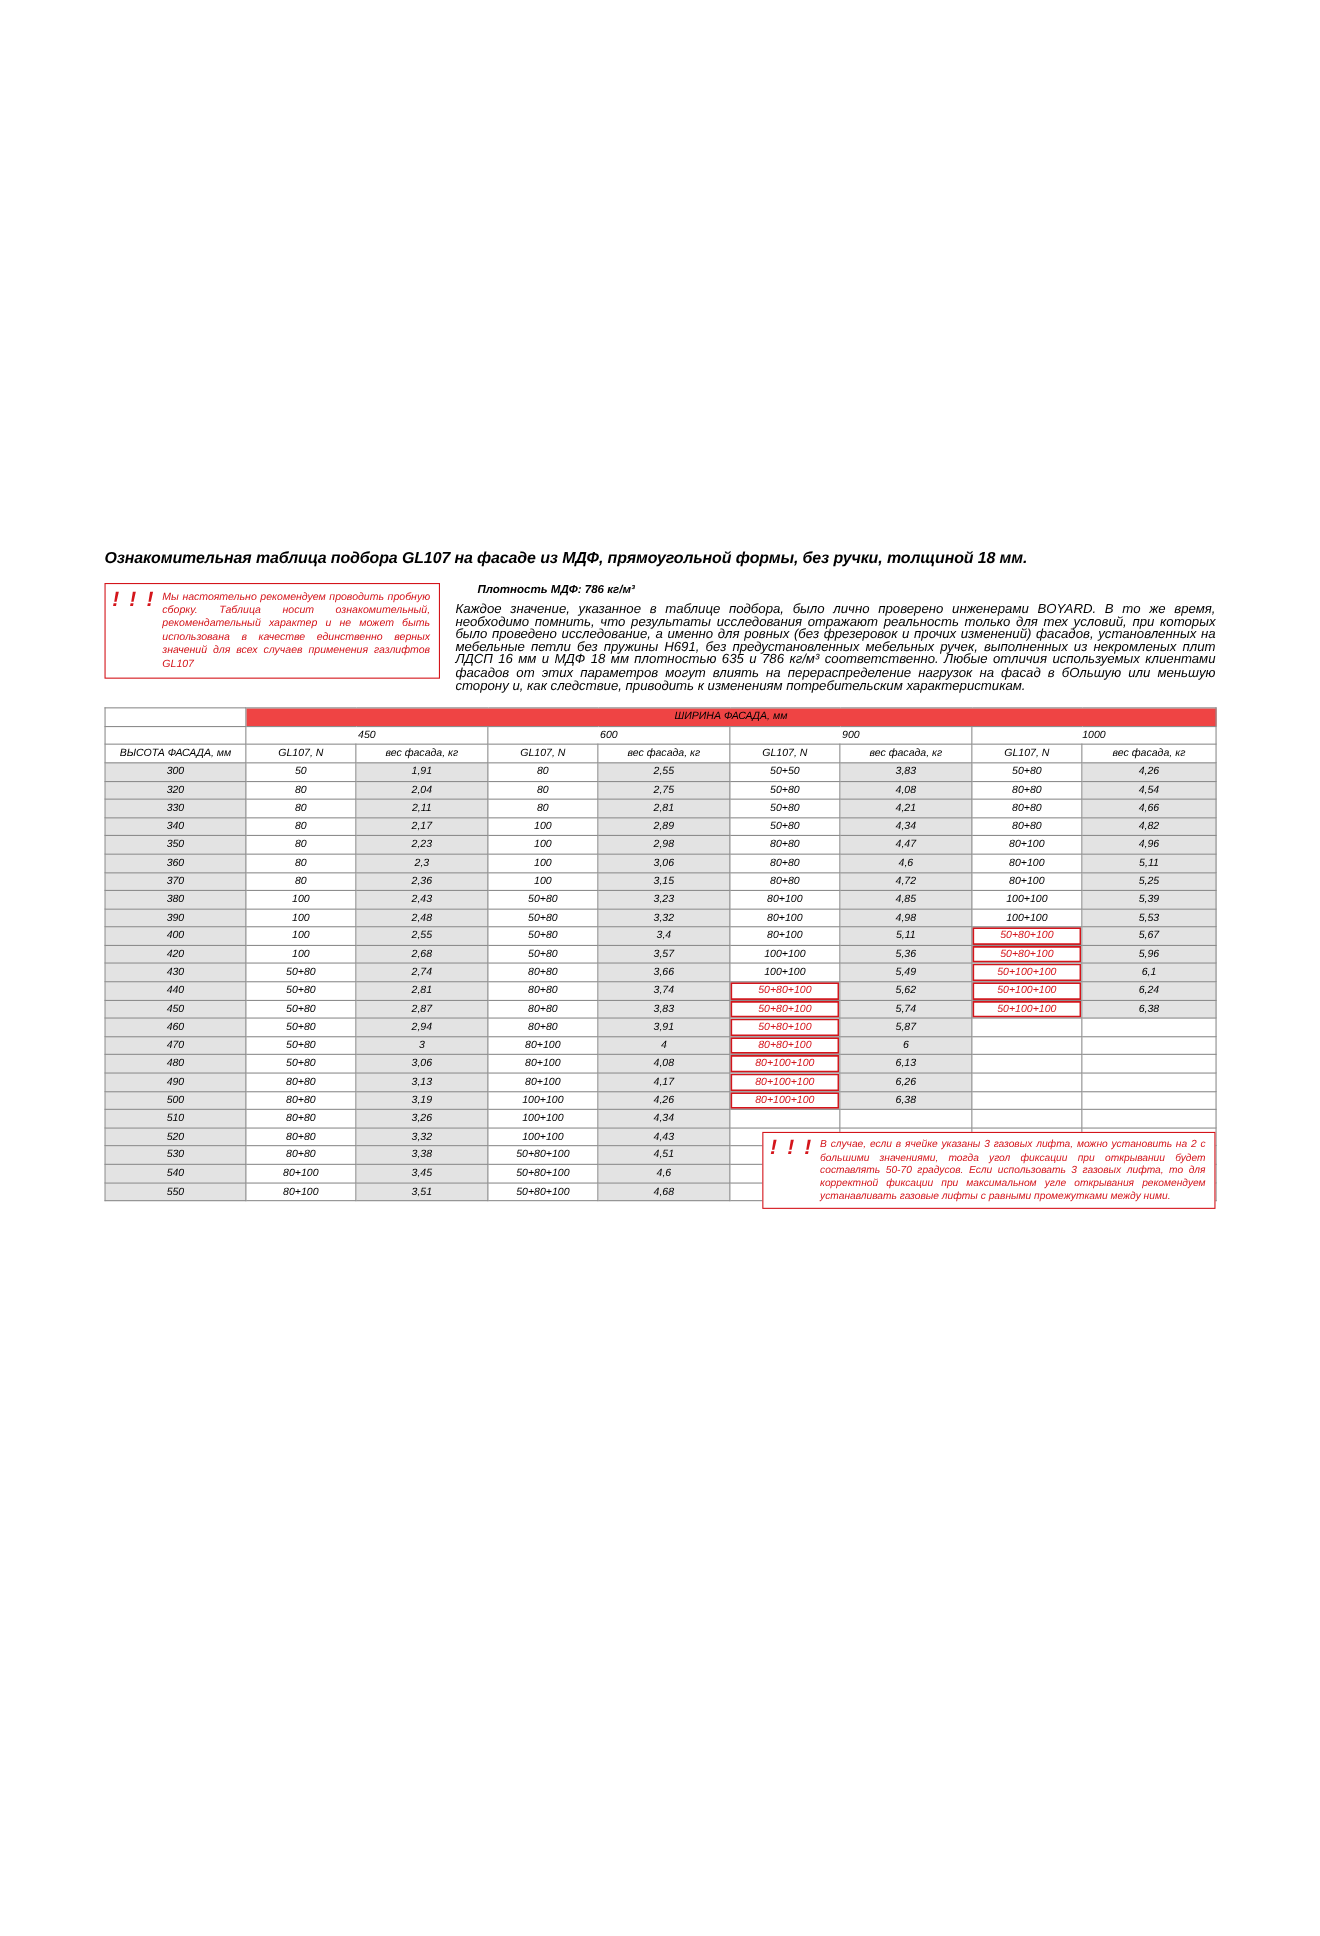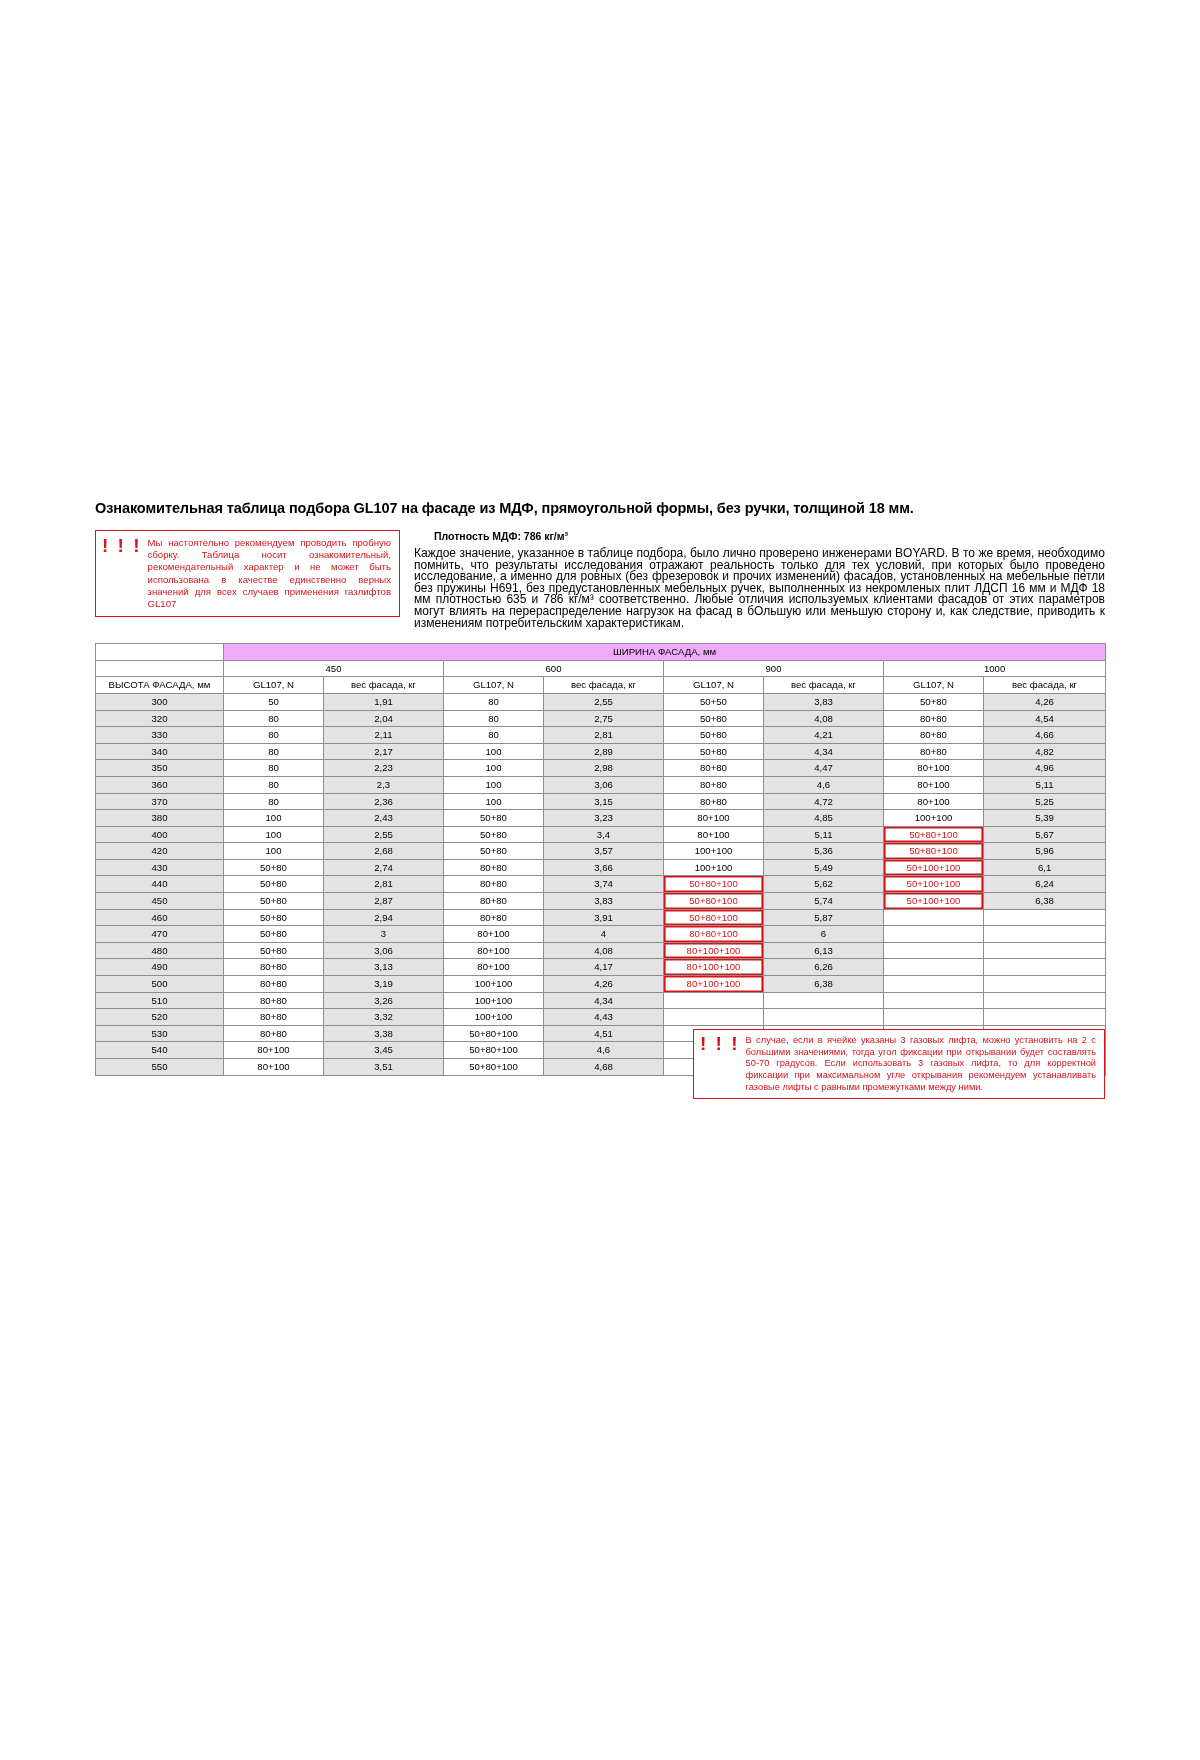--- a/index.html
+++ b/index.html
@@ -13,20 +13,21 @@
     position: relative;
     font-family: "Liberation Sans", sans-serif;
     color: #000;
   }
   .page {
     position: absolute;
     left: 0; top: 0;
     width: 1200px;
     height: 1760px;
     background: #fff;
+    font-style: italic;
   }
   .content {
     position: absolute;
     left: 95px;
     top: 500px;
     width: 1010px;
   }
   .doc-title {
     font-size: 14.5px;
     font-weight: bold;
@@ -90,21 +91,21 @@
     font-size: 9.6px;
     text-align: center;
     padding: 0;
     height: 15.6px;
     line-height: 15.6px;
     font-weight: normal;
   }
   .hdr-wide {
     font-weight: bold;
     font-size: 10px;
-    background: #f0abfc;
+    background: #ef4444;
   }
   .hdr-group {
     font-weight: bold;
     font-size: 9.6px;
   }
   .hdr-sub {
     font-weight: bold;
     font-size: 9.4px;
   }
   .hdr-height {
@@ -286,20 +287,31 @@
               <td class="gl">100</td>
               <td class="shade">2,43</td>
               <td class="gl">50+80</td>
               <td class="shade">3,23</td>
               <td class="gl">80+100</td>
               <td class="shade">4,85</td>
               <td class="gl">100+100</td>
               <td class="shade">5,39</td>
             </tr>
             <tr>
+              <td class="shade">390</td>
+              <td class="gl">100</td>
+              <td class="shade">2,48</td>
+              <td class="gl">50+80</td>
+              <td class="shade">3,32</td>
+              <td class="gl">80+100</td>
+              <td class="shade">4,98</td>
+              <td class="gl">100+100</td>
+              <td class="shade">5,53</td>
+            </tr>
+            <tr>
               <td class="shade">400</td>
               <td class="gl">100</td>
               <td class="shade">2,55</td>
               <td class="gl">50+80</td>
               <td class="shade">3,4</td>
               <td class="gl">80+100</td>
               <td class="shade">5,11</td>
               <td class="gl redcell">50+80+100</td>
               <td class="shade">5,67</td>
             </tr>

